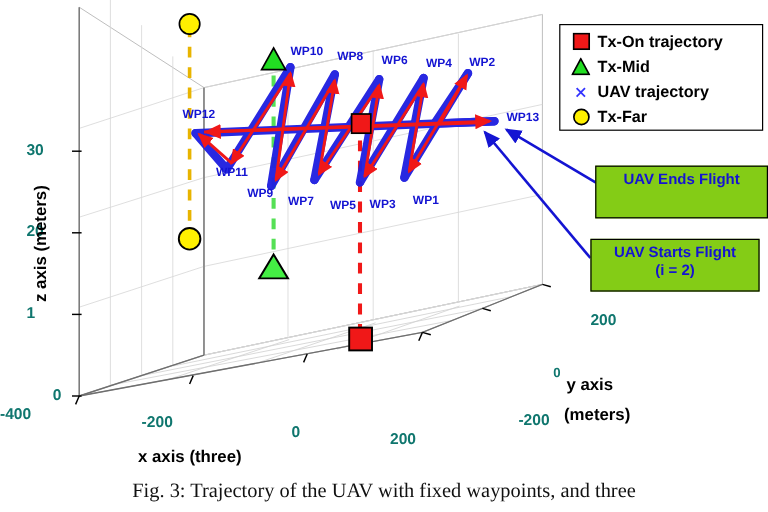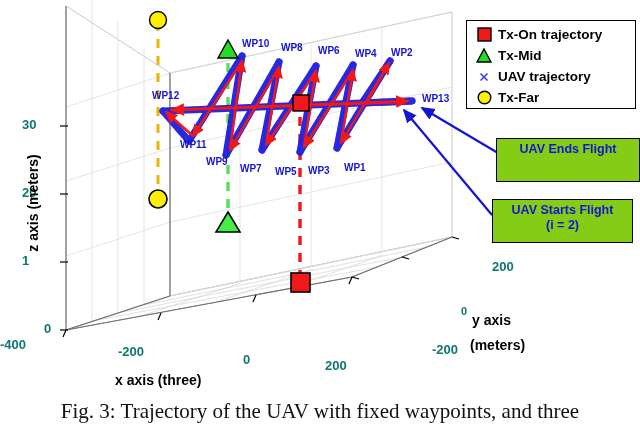--- a/index.html
+++ b/index.html
@@ -39,21 +39,21 @@
   }
   .note{
     background:#84cc16;border:1.6px solid #000;box-sizing:border-box;
     color:#1414d2;font-weight:bold;font-size:12.5px;
     text-align:center;line-height:1.18;
     padding:3px 4px;
   }
   .caption{
     position:absolute;left:0;top:399px;width:640px;
     text-align:center;font-family:"Liberation Serif",serif;
-    font-size:21px;color:#111;white-space:nowrap;
+    font-size:17px;color:#111;white-space:nowrap;
   }
 </style>
 </head>
 <body>
 
 <div id="fig">
 
   <svg class="abs" style="left:0;top:0;" width="640" height="400">
     <defs>
       <marker id="rarrow" markerWidth="6" markerHeight="6" refX="4.6" refY="2.4" orient="auto">

